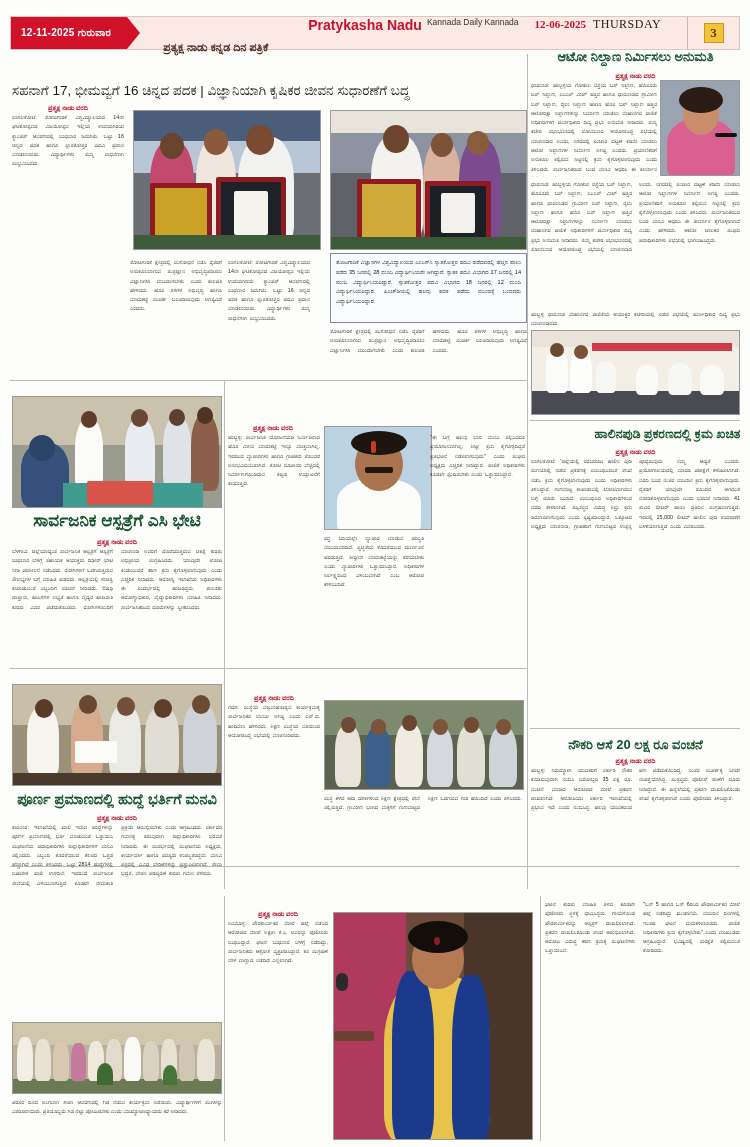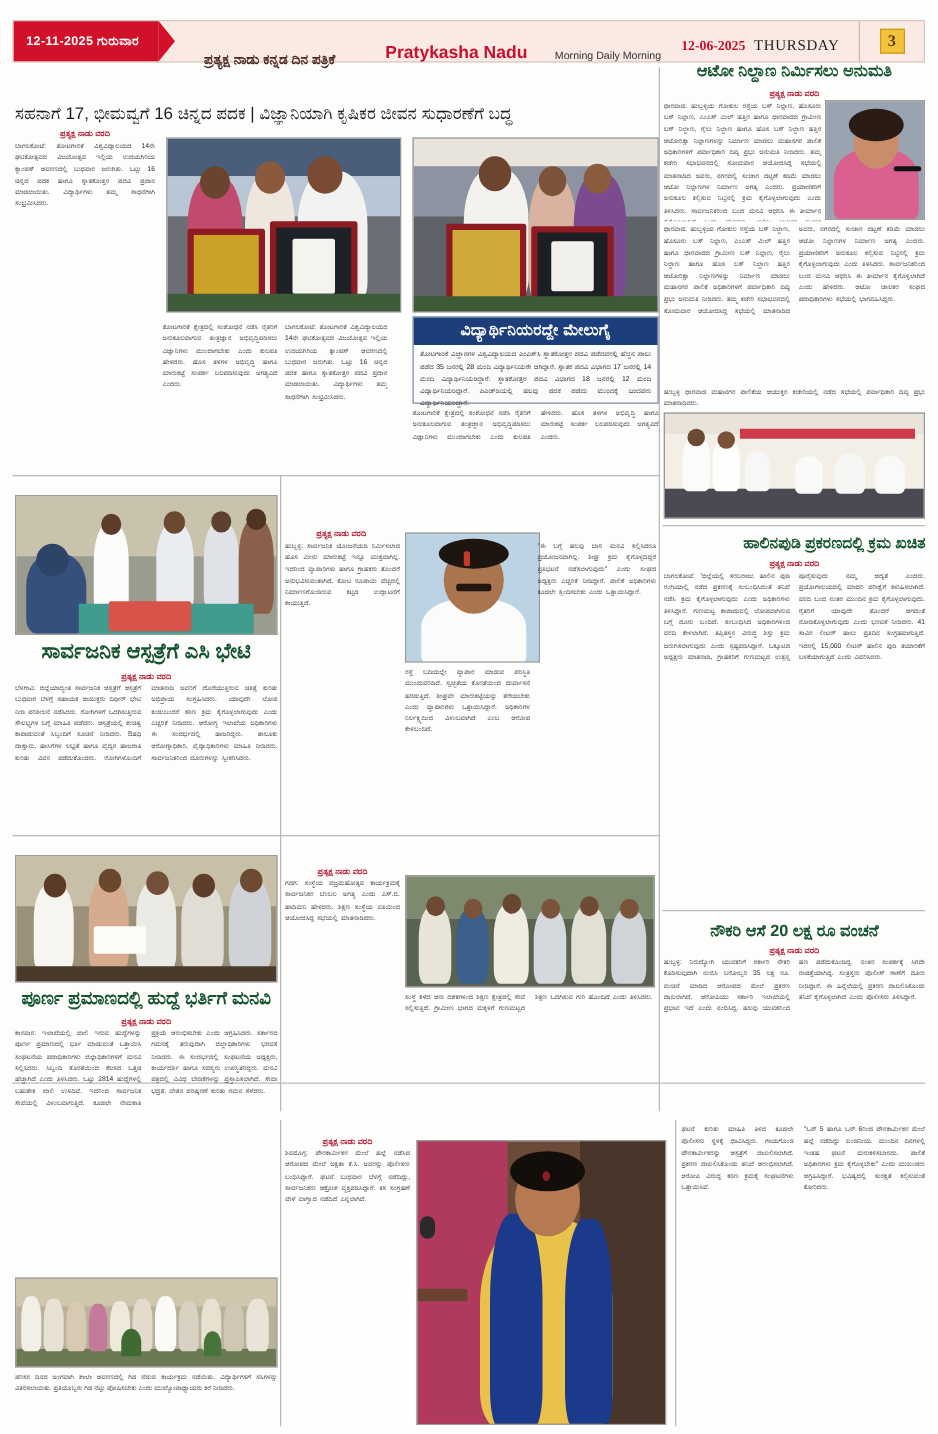--- a/index.html
+++ b/index.html
@@ -40,32 +40,32 @@
     border-left: 13px solid #d1102a;
   }
   .mh-kn {
     display: flex; align-items: center;
     margin-left: 36px;
     font-size: 11px; font-weight: bold; color: #4b2a20;
     white-space: nowrap;
     margin-top: 29px;
   }
   .mh-brand {
-    display: flex; align-items: flex-end; gap: 22px;
+    display: flex; align-items: flex-start; gap: 5px;
     margin-left: 40px;
   }
   .mh-brand-main { font-size: 14px; font-weight: bold; color: #c8102e; }
   .mh-brand-sub { font-size: 8.5px; color: #333; }
   .mh-date2 {
     display: flex; align-items: baseline; gap: 7px;
     margin-left: 16px;
     font-family: "Liberation Serif", serif;
   }
   .mh-d { font-size: 11px; font-weight: bold; color: #c8102e; }
-  .mh-day { font-size: 12px; color: #222; letter-spacing: .5px; margin-top: 12px; }
+  .mh-day { font-size: 12px; color: #222; letter-spacing: .5px; }
   .mh-spacer { flex: 1; }
   .pagenum-wrap {
     display: flex; align-items: center; justify-content: center;
     width: 52px; border-left: 1px solid #cdb7b0;
   }
   .pagenum {
     width: 20px; height: 20px;
     background: #f5c33b;
     border: 1px solid #c79a1d;
     color: #5a3d06;
@@ -152,21 +152,21 @@
 </head>
 <body>
 
 <div class="page">
 
   <div class="masthead">
     <div class="date-flag">12-11-2025 ಗುರುವಾರ</div>
     <div class="mh-kn">ಪ್ರತ್ಯಕ್ಷ ನಾಡು ಕನ್ನಡ ದಿನ ಪತ್ರಿಕೆ</div>
     <div class="mh-brand">
       <span class="mh-brand-main">Pratykasha Nadu</span>
-      <span class="mh-brand-sub">Morning Daily Morning</span>
+      <span class="mh-brand-sub">Kannada Daily Kannada</span>
     </div>
     <div class="mh-date2">
       <span class="mh-d">12-06-2025</span>
       <span class="mh-day">THURSDAY</span>
     </div>
     <div class="mh-spacer"></div>
     <div class="pagenum-wrap">
       <div class="pagenum">3</div>
     </div>
   </div>
@@ -216,21 +216,20 @@
     <div class="head" style="left:136px; top:20px; width:22px; height:24px; background:#8a5c3e;"></div>
     <div class="plaque" style="left:26px; top:68px; width:64px; height:66px; background:#cfa93a; border:5px solid #8e1a22;"></div>
     <div class="plaque" style="left:94px; top:70px; width:66px; height:64px; background:#1c1f24; border:5px solid #8e1a22;"></div>
     <div class="plaque" style="left:110px; top:82px; width:34px; height:40px; background:#f2f0ec;"></div>
     <div class="band" style="top:126px; height:14px; background:#3c5a36;"></div>
   </div>
 
   <div class="col-text" style="left:228px; top:258px; width:82px; height:118px;">ಬಾಗಲಕೋಟೆ: ತೋಟಗಾರಿಕೆ ವಿಶ್ವವಿದ್ಯಾಲಯದ 14ನೇ ಘಟಿಕೋತ್ಸವದ ವಿಜಯೋತ್ಸವ ಇಲ್ಲಿಯ ಉದಯಗಿರಿಯ ಕ್ಯಾಂಪಸ್ ಆವರಣದಲ್ಲಿ ಬುಧವಾರ ಜರುಗಿತು. ಒಟ್ಟು 16 ಚಿನ್ನದ ಪದಕ ಹಾಗೂ ಸ್ನಾತಕೋತ್ತರ ಪದವಿ ಪ್ರದಾನ ಮಾಡಲಾಯಿತು. ವಿದ್ಯಾರ್ಥಿಗಳು ತಮ್ಮ ಸಾಧನೆಗಾಗಿ ಸಂಭ್ರಮಿಸಿದರು.</div>
 
   <div class="bluebox" style="left:330px; top:253px; width:197px; height:70px;">
-    <div class="bluebox-hd">ವಿದ್ಯಾರ್ಥಿನಿಯರದ್ದೇ ಮೇಲುಗೈ</div>
     <div class="bluebox-bd">ತೋಟಗಾರಿಕೆ ವಿಜ್ಞಾನಗಳ ವಿಶ್ವವಿದ್ಯಾಲಯದ ಎಂಎಸ್‌ಸಿ ಸ್ನಾತಕೋತ್ತರ ಪದವಿ ಪಡೆದವರಲ್ಲಿ ಹೆಚ್ಚಿನ ಪಾಲು ಪಡೆದ 35 ಜನರಲ್ಲಿ 28 ಮಂದಿ ವಿದ್ಯಾರ್ಥಿನಿಯರೇ ಆಗಿದ್ದಾರೆ. ಸ್ನಾತಕ ಪದವಿ ವಿಭಾಗದ 17 ಜನರಲ್ಲಿ 14 ಮಂದಿ ವಿದ್ಯಾರ್ಥಿನಿಯರಿದ್ದಾರೆ. ಸ್ನಾತಕೋತ್ತರ ಪದವಿ ವಿಭಾಗದ 18 ಜನರಲ್ಲಿ 12 ಮಂದಿ ವಿದ್ಯಾರ್ಥಿನಿಯರಿದ್ದಾರೆ. ಪಿಎಚ್‌ಡಿಯಲ್ಲಿ ಹಲವು ಪದಕ ಪಡೆದು ಮುಂದಕ್ಕೆ ಬಂದವರು ವಿದ್ಯಾರ್ಥಿನಿಯರಿದ್ದಾರೆ.</div>
   </div>
   <div class="col-text" style="left:330px; top:327px; width:197px; height:48px; column-count:2; column-gap:8px;">ತೋಟಗಾರಿಕೆ ಕ್ಷೇತ್ರದಲ್ಲಿ ಸಂಶೋಧನೆ ನಡೆಸಿ ರೈತರಿಗೆ ಅನುಕೂಲವಾಗುವ ತಂತ್ರಜ್ಞಾನ ಅಭಿವೃದ್ಧಿಪಡಿಸಲು ವಿಜ್ಞಾನಿಗಳು ಮುಂದಾಗಬೇಕು ಎಂದು ಕುಲಪತಿ ಹೇಳಿದರು. ಹೊಸ ತಳಿಗಳ ಅಭಿವೃದ್ಧಿ ಹಾಗೂ ಮಾರುಕಟ್ಟೆ ಸಂಪರ್ಕ ಬಲಪಡಿಸುವುದು ಅಗತ್ಯವಿದೆ ಎಂದರು.</div>
 
   <div class="hl-blk" style="left:531px; top:50px; width:209px; font-size:13px;">ಆಟೋ ನಿಲ್ದಾಣ ನಿರ್ಮಿಸಲು ಅನುಮತಿ</div>
   <div class="byline" style="left:531px; top:72px; width:209px;">ಪ್ರತ್ಯಕ್ಷ ನಾಡು ವರದಿ</div>
 
   <div class="photo" style="left:660px; top:80px; width:80px; height:96px;">
     <div class="band" style="top:0; height:96px; background:#9aa3b0;"></div>
     <div class="fig" style="left:6px; top:38px; width:68px; height:60px; background:#d9608f;"></div>

